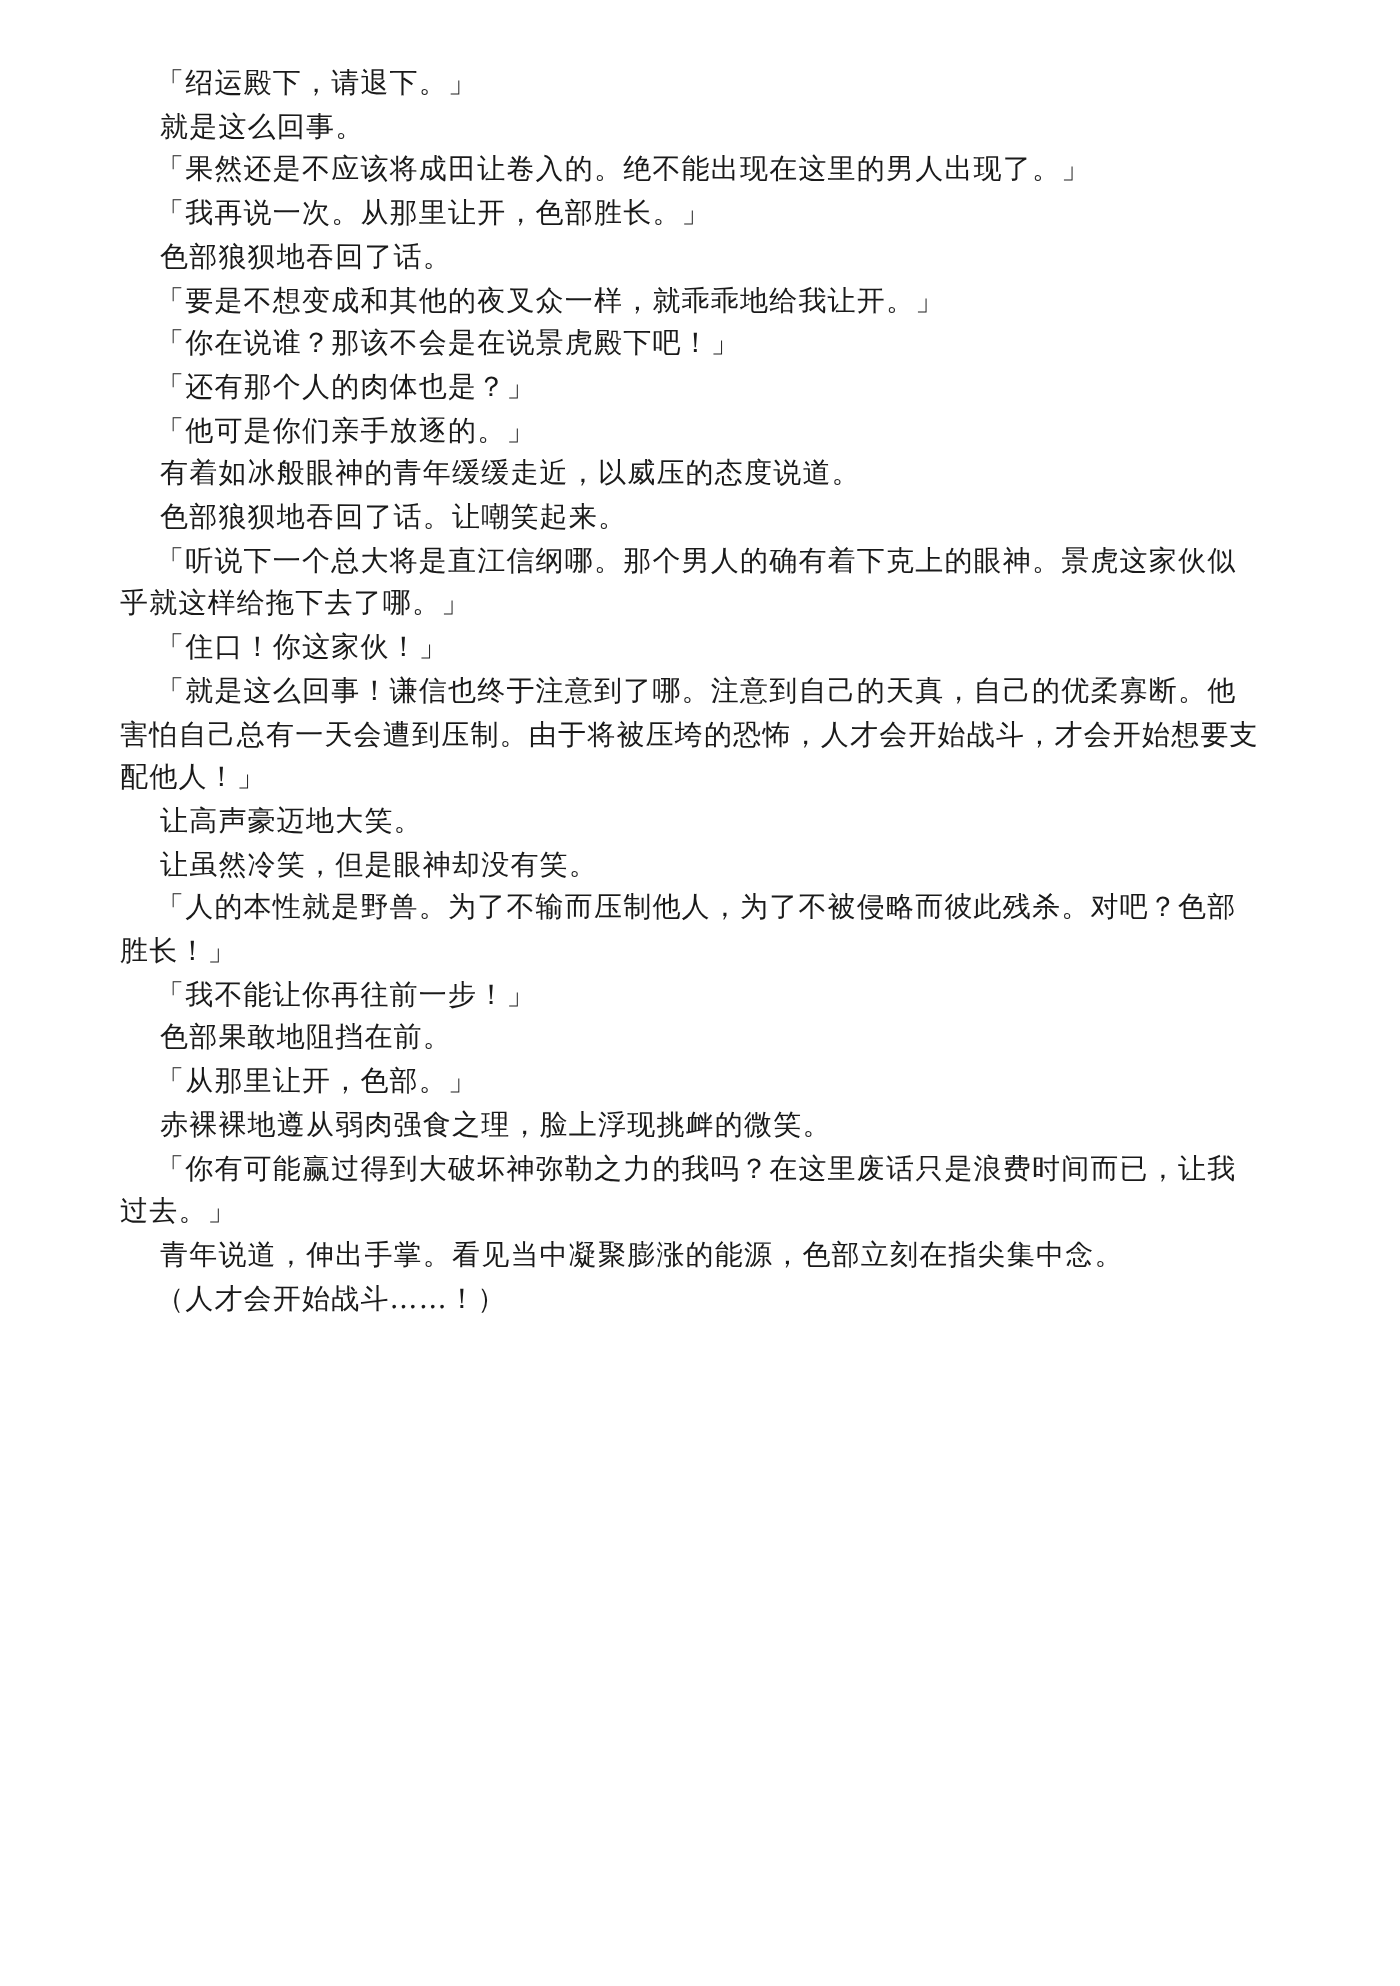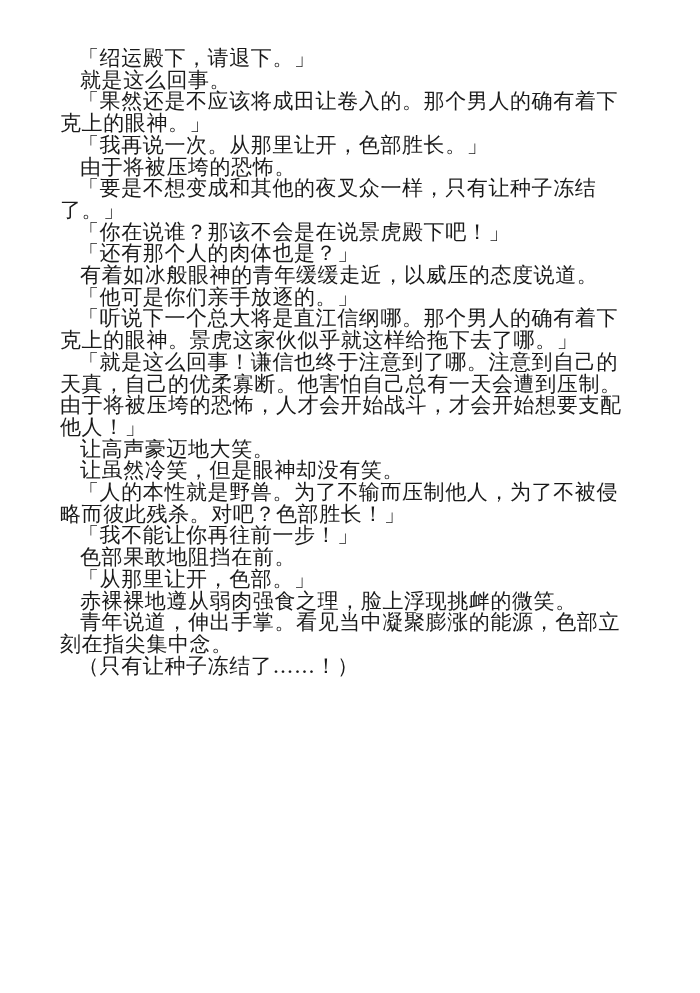--- a/index.html
+++ b/index.html
@@ -1,48 +1,51 @@
 <!DOCTYPE html>
 <html><head>
 <meta charset="utf-8">
 <style>
   html, body { margin: 0; padding: 0; background: #ffffff; }
   body { width: 700px; height: 993px; overflow: hidden; position: relative; }
   .page {
     position: absolute;
     left: 60px;
-    top: 48px;
+    top: 32px;
     width: 570px;
     font-family: "DejaVu Serif", "Liberation Serif", serif;
-    font-size: 21px;
+    font-size: 14px;
     line-height: 21.7px;
     color: #1a1a1a;
     letter-spacing: 0.6px;
   }
   .para { margin: 0; text-indent: 20px; word-break: break-all; }
   .para.q { text-indent: 18px; }
 </style>
 </head>
 <body>
 
 <div class="page">
   <p class="para q">「绍运殿下，请退下。」</p>
   <p class="para">就是这么回事。</p>
-  <p class="para q">「果然还是不应该将成田让卷入的。那个男人的确有着下克上的眼神。」</p>
+  <p class="para q">「果然还是不应该将成田让卷入的。绝不能出现在这里的男人出现了。」</p>
   <p class="para q">「我再说一次。从那里让开，色部胜长。」</p>
-  <p class="para">由于将被压垮的恐怖。</p>
-  <p class="para q">「要是不想变成和其他的夜叉众一样，只有让种子冻结了。」</p>
+  <p class="para">色部狼狈地吞回了话。</p>
+  <p class="para q">「要是不想变成和其他的夜叉众一样，就乖乖地给我让开。」</p>
   <p class="para q">「你在说谁？那该不会是在说景虎殿下吧！」</p>
   <p class="para q">「还有那个人的肉体也是？」</p>
+  <p class="para q">「他可是你们亲手放逐的。」</p>
   <p class="para">有着如冰般眼神的青年缓缓走近，以威压的态度说道。</p>
-  <p class="para q">「他可是你们亲手放逐的。」</p>
+  <p class="para">色部狼狈地吞回了话。让嘲笑起来。</p>
   <p class="para q">「听说下一个总大将是直江信纲哪。那个男人的确有着下克上的眼神。景虎这家伙似乎就这样给拖下去了哪。」</p>
+  <p class="para q">「住口！你这家伙！」</p>
   <p class="para q">「就是这么回事！谦信也终于注意到了哪。注意到自己的天真，自己的优柔寡断。他害怕自己总有一天会遭到压制。由于将被压垮的恐怖，人才会开始战斗，才会开始想要支配他人！」</p>
   <p class="para">让高声豪迈地大笑。</p>
   <p class="para">让虽然冷笑，但是眼神却没有笑。</p>
   <p class="para q">「人的本性就是野兽。为了不输而压制他人，为了不被侵略而彼此残杀。对吧？色部胜长！」</p>
   <p class="para q">「我不能让你再往前一步！」</p>
   <p class="para">色部果敢地阻挡在前。</p>
   <p class="para q">「从那里让开，色部。」</p>
   <p class="para">赤裸裸地遵从弱肉强食之理，脸上浮现挑衅的微笑。</p>
+  <p class="para q">「你有可能赢过得到大破坏神弥勒之力的我吗？在这里废话只是浪费时间而已，让我过去。」</p>
   <p class="para">青年说道，伸出手掌。看见当中凝聚膨涨的能源，色部立刻在指尖集中念。</p>
-  <p class="para q">（只有让种子冻结了……！）</p>
+  <p class="para q">（人才会开始战斗……！）</p>
 </div>
 
 </body></html>

